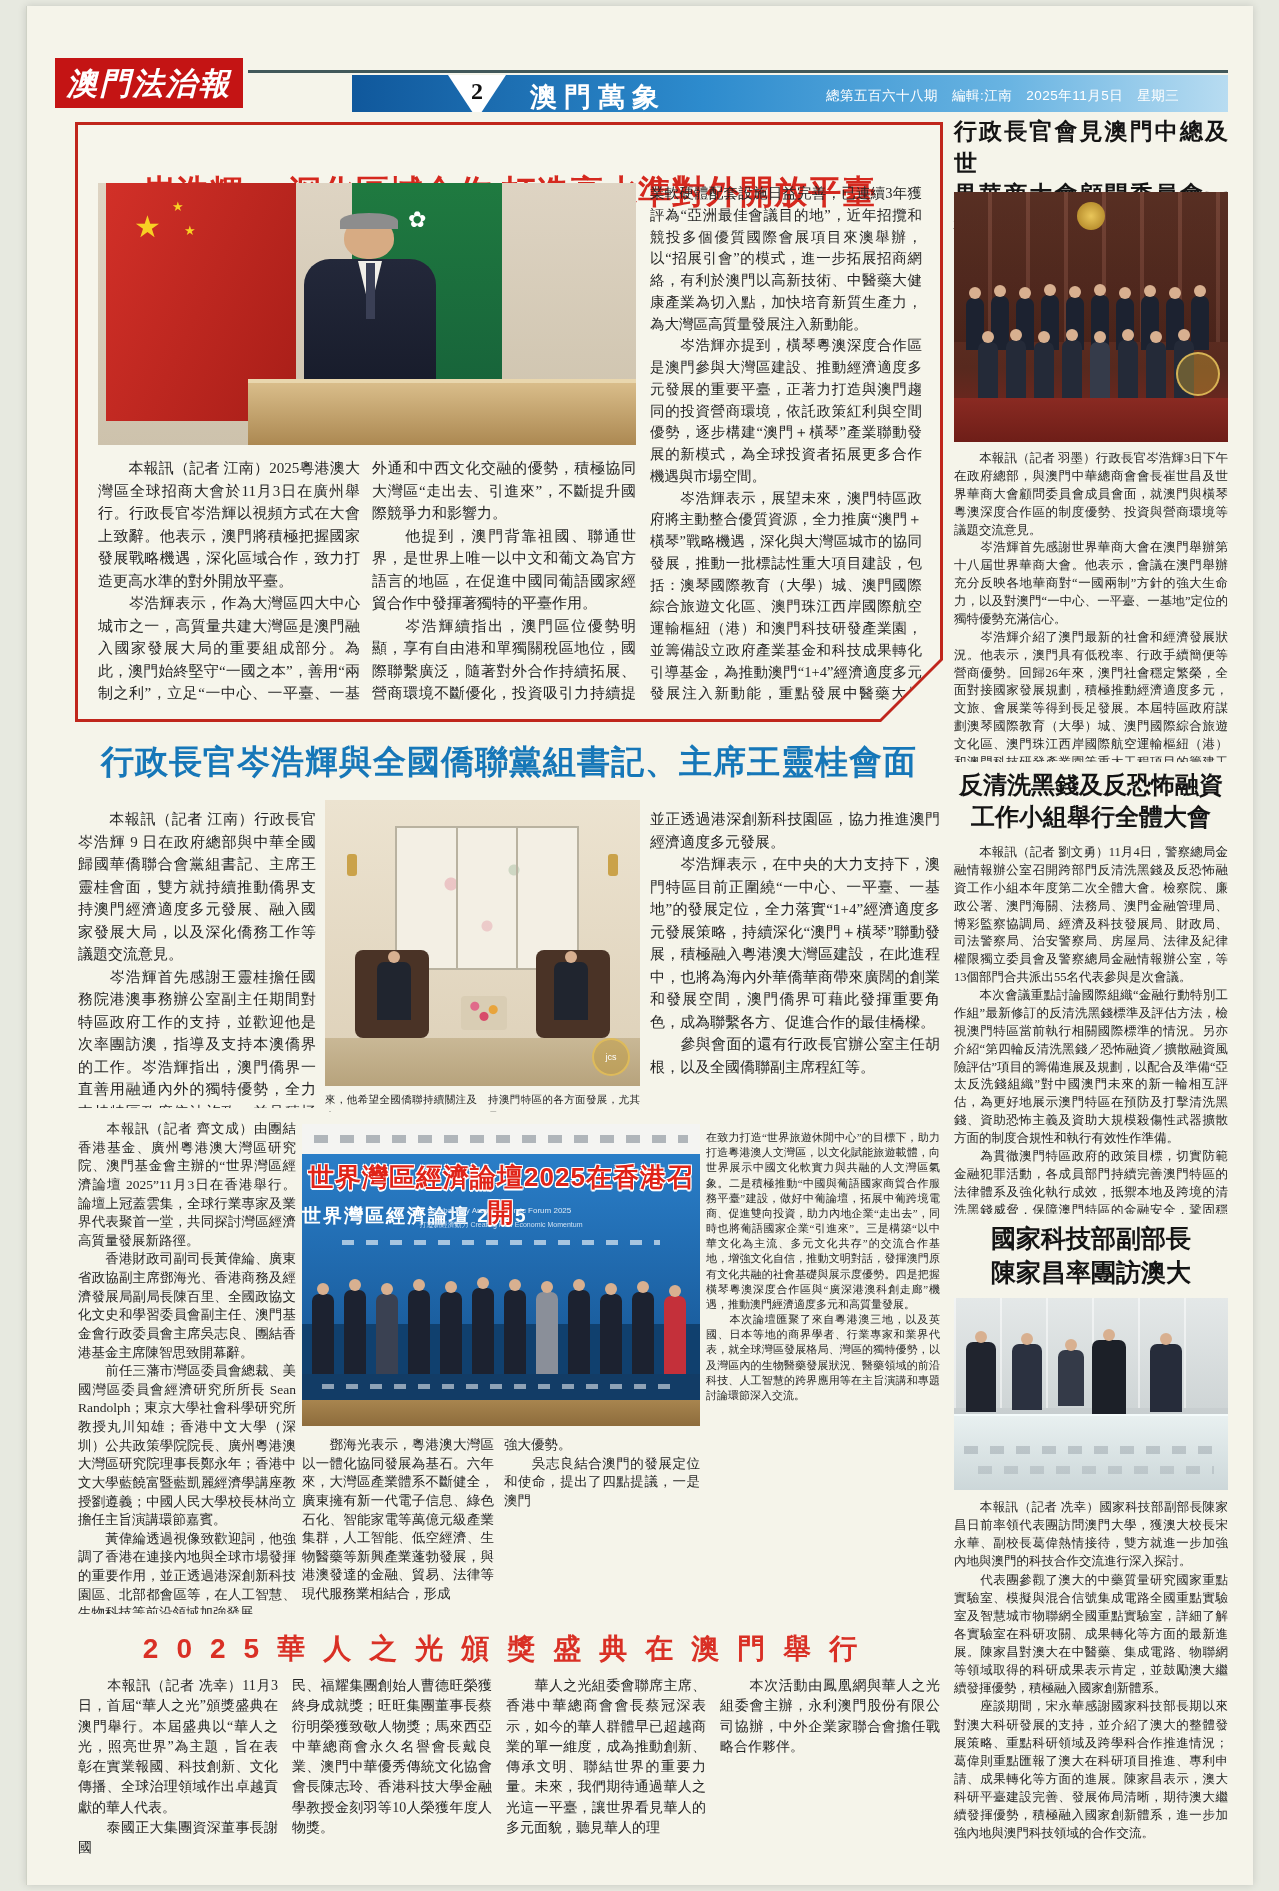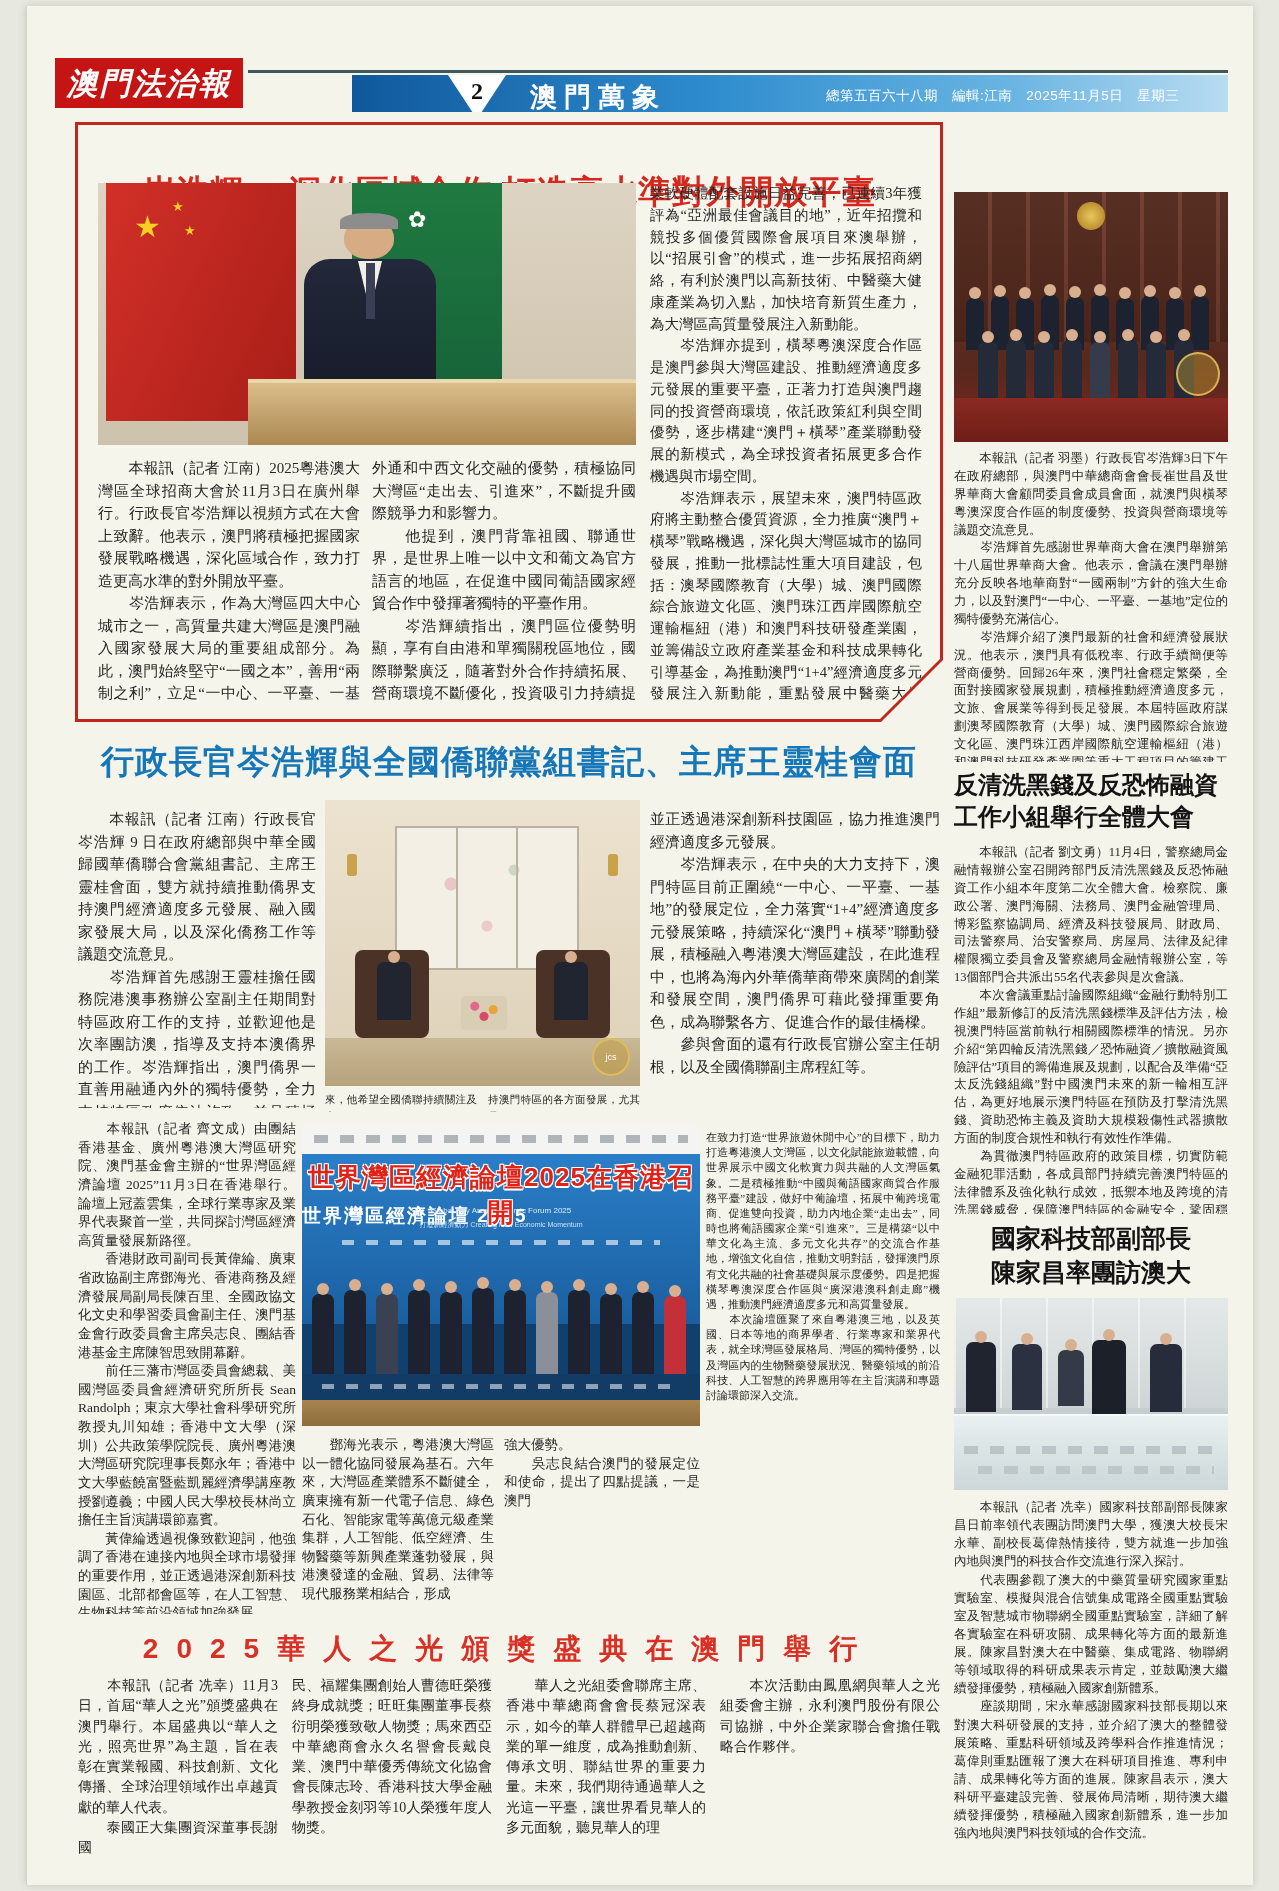--- a/index.html
+++ b/index.html
@@ -89,20 +89,24 @@
           <p>　　岑浩輝續指出，澳門區位優勢明顯，享有自由港和單獨關稅區地位，國際聯繫廣泛，隨著對外合作持續拓展、營商環境不斷優化，投資吸引力持續提升。此外，澳門會展</p>
         </div>
    <div class="col" style="left:572px;top:58px;width:272px;height:524px;font-size:14.5px;line-height:1.5;">
           <p>業軟硬體配套設施日益完善，已連續3年獲評為“亞洲最佳會議目的地”，近年招攬和競投多個優質國際會展項目來澳舉辦，以“招展引會”的模式，進一步拓展招商網絡，有利於澳門以高新技術、中醫藥大健康產業為切入點，加快培育新質生產力，為大灣區高質量發展注入新動能。</p>
           <p>　　岑浩輝亦提到，橫琴粵澳深度合作區是澳門參與大灣區建設、推動經濟適度多元發展的重要平臺，正著力打造與澳門趨同的投資營商環境，依託政策紅利與空間優勢，逐步構建“澳門＋橫琴”產業聯動發展的新模式，為全球投資者拓展更多合作機遇與市場空間。</p>
           <p>　　岑浩輝表示，展望未來，澳門特區政府將主動整合優質資源，全力推廣“澳門＋橫琴”戰略機遇，深化與大灣區城市的協同發展，推動一批標誌性重大項目建設，包括：澳琴國際教育（大學）城、澳門國際綜合旅遊文化區、澳門珠江西岸國際航空運輸樞紐（港）和澳門科技研發產業園，並籌備設立政府產業基金和科技成果轉化引導基金，為推動澳門“1+4”經濟適度多元發展注入新動能，重點發展中醫藥大健康、現代金融、高新技術、會展商貿與文化體育等產業，高質量推進大灣區及中國式現代化建設，全面打造更高水準的對外開放平臺，讓澳門在國際舞臺上展現更大作為。</p>
         </div>
   </div>
  </div>
 
+ <div class="abs h-black" style="left:954px;top:116px;width:274px;font-size:23px;line-height:1.38;text-align:justify;">
+   <div>行政長官會見澳門中總及世</div>
+   <div>界華商大會顧問委員會一行</div>
+ </div>
  <div class="photo" style="left:954px;top:192px;width:274px;height:250px;background:linear-gradient(#6b392a,#57291e 70%,#7e241e);">
    <div class="abs" style="left:0;top:0;width:100%;height:150px;background:repeating-linear-gradient(90deg,rgba(0,0,0,.18) 0 34px,rgba(255,255,255,.05) 34px 38px);"></div>
    <div class="abs" style="left:123px;top:10px;width:28px;height:28px;border-radius:50%;background:radial-gradient(#e9c65a,#a77a1e);"></div>
    <i class="fig" style="left:12px;bottom:92px;width:18px;height:52px;"></i>
    <i class="fig" style="left:37px;bottom:92px;width:18px;height:54px;"></i>
    <i class="fig" style="left:62px;bottom:92px;width:18px;height:52px;"></i>
    <i class="fig" style="left:87px;bottom:92px;width:18px;height:55px;"></i>
    <i class="fig" style="left:112px;bottom:92px;width:18px;height:53px;"></i>
    <i class="fig" style="left:137px;bottom:92px;width:18px;height:55px;"></i>
    <i class="fig" style="left:162px;bottom:92px;width:18px;height:52px;"></i>
@@ -119,21 +123,21 @@
    <i class="fig" style="left:220px;bottom:44px;width:20px;height:58px;background:#242a38;"></i>
    <div class="abs" style="left:0;bottom:0;width:100%;height:44px;background:linear-gradient(#8a2a22,#6e1e18);"></div>
    <div class="stamp" style="right:8px;bottom:46px;width:40px;height:40px;line-height:40px;"></div>
  </div>
  <div class="col" style="left:954px;top:450px;width:274px;height:312px;font-size:12.5px;line-height:1.43;">
       <p>　　本報訊（記者 羽墨）行政長官岑浩輝3日下午在政府總部，與澳門中華總商會會長崔世昌及世界華商大會顧問委員會成員會面，就澳門與橫琴粵澳深度合作區的制度優勢、投資與營商環境等議題交流意見。</p>
       <p>　　岑浩輝首先感謝世界華商大會在澳門舉辦第十八屆世界華商大會。他表示，會議在澳門舉辦充分反映各地華商對“一國兩制”方針的強大生命力，以及對澳門“一中心、一平臺、一基地”定位的獨特優勢充滿信心。</p>
       <p>　　岑浩輝介紹了澳門最新的社會和經濟發展狀況。他表示，澳門具有低稅率、行政手續簡便等營商優勢。回歸26年來，澳門社會穩定繁榮，全面對接國家發展規劃，積極推動經濟適度多元，文旅、會展業等得到長足發展。本屆特區政府謀劃澳琴國際教育（大學）城、澳門國際綜合旅遊文化區、澳門珠江西岸國際航空運輸樞紐（港）和澳門科技研發產業園等重大工程項目的籌建工作正有序推進。合作區建設方面，數年下來已具備一定的發展規模。國家移民管理局今日更發佈實施10項移民和出入境管理服務政策，進一步為澳門與合作區的高質量發展注入新動能。岑浩輝表示，澳門與合作區已進入新的發展階段，歡迎世界各地的華商到訪，多走走多看看，深入瞭解澳門和合作區的投資和營商潛力，把握好互惠共贏的發展機遇。</p>
     </div>
 
- <div class="abs h-black" style="left:954px;top:770px;width:274px;font-size:24px;line-height:1.33;">
+ <div class="abs h-black" style="left:954px;top:770px;width:274px;font-size:24px;line-height:1.33;text-align:center;">
    <div>反清洗黑錢及反恐怖融資</div>
    <div>工作小組舉行全體大會</div>
  </div>
  <div class="col" style="left:954px;top:844px;width:274px;height:370px;font-size:12.5px;line-height:1.43;">
       <p>　　本報訊（記者 劉文勇）11月4日，警察總局金融情報辦公室召開跨部門反清洗黑錢及反恐怖融資工作小組本年度第二次全體大會。檢察院、廉政公署、澳門海關、法務局、澳門金融管理局、博彩監察協調局、經濟及科技發展局、財政局、司法警察局、治安警察局、房屋局、法律及紀律權限獨立委員會及警察總局金融情報辦公室，等13個部門合共派出55名代表參與是次會議。</p>
       <p>　　本次會議重點討論國際組織“金融行動特別工作組”最新修訂的反清洗黑錢標準及評估方法，檢視澳門特區當前執行相關國際標準的情況。另亦介紹“第四輪反清洗黑錢／恐怖融資／擴散融資風險評估”項目的籌備進展及規劃，以配合及準備“亞太反洗錢組織”對中國澳門未來的新一輪相互評估，為更好地展示澳門特區在預防及打擊清洗黑錢、資助恐怖主義及資助大規模殺傷性武器擴散方面的制度合規性和執行有效性作準備。</p>
       <p>　　為貫徹澳門特區政府的政策目標，切實防範金融犯罪活動，各成員部門持續完善澳門特區的法律體系及強化執行成效，抵禦本地及跨境的清洗黑錢威脅，保障澳門特區的金融安全，鞏固穩定發展根基。</p>
     </div>
 
  <div class="abs h-black" style="left:954px;top:1222px;width:274px;font-size:25px;line-height:1.34;text-align:center;">

